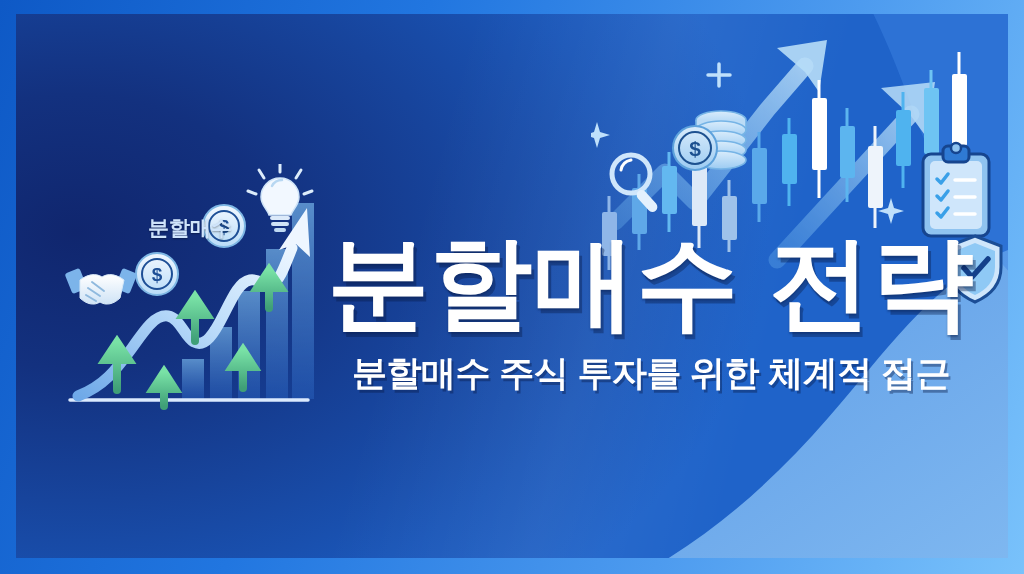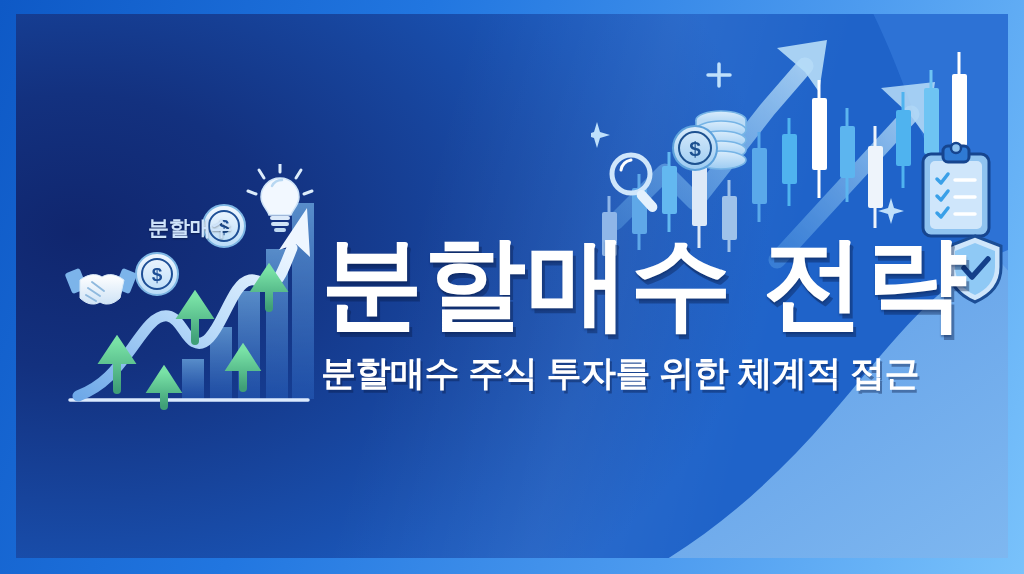--- a/index.html
+++ b/index.html
@@ -25,21 +25,21 @@
     position:absolute; inset:0;
     background:linear-gradient(105deg, rgba(255,255,255,0) 40%, rgba(255,255,255,.06) 58%, rgba(255,255,255,0) 74%);
   }
   
   .wave-blob{ position:absolute; right:-40px; bottom:-110px; width:620px; height:520px; }
   .wave-blob2{ position:absolute; right:-70px; top:-60px; width:460px; height:380px; }
 
   
   .title-block{
     position:absolute; left:305px; top:218px; width:660px;
-    text-align:left;
+    text-align:center;
   }
   .main-title{
     font-size:102px; line-height:1.0; font-weight:900; color:#ffffff;
     letter-spacing:1px;
     text-shadow:3px 5px 0 rgba(8,26,70,.38), 0 2px 2px rgba(8,26,70,.35);
     white-space:nowrap;
   }
   .subtitle{
     margin-top:16px;
     font-size:35px; font-weight:900; color:#ffffff; letter-spacing:-0.5px;

